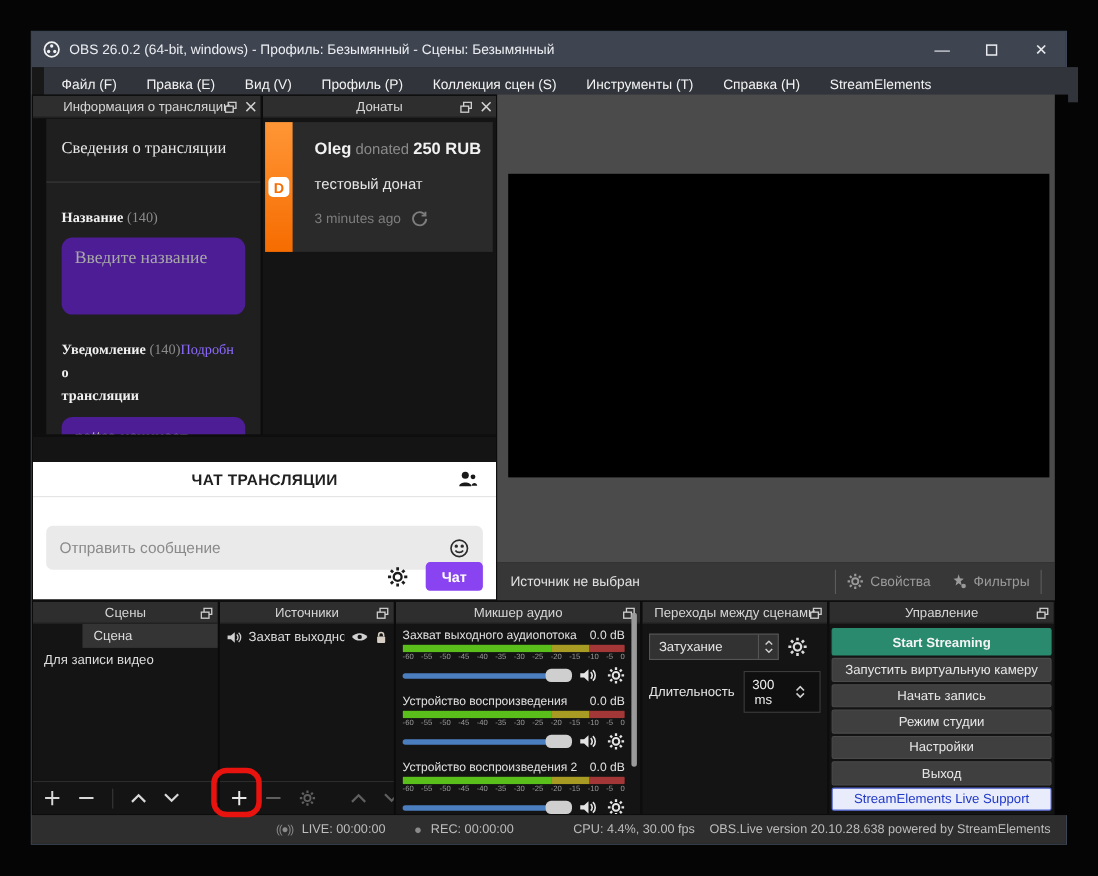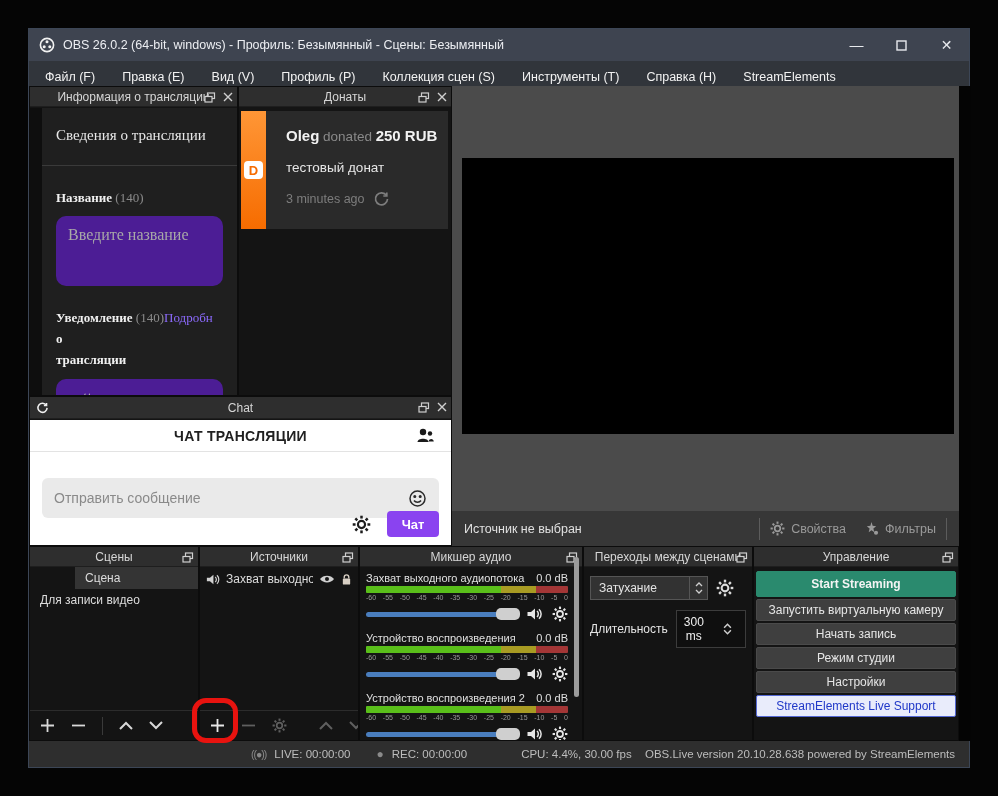--- a/index.html
+++ b/index.html
@@ -9,21 +9,21 @@
             background:#181818; border:1px solid #3c4656; }
 
   
   .titlebar { position:absolute; left:0; top:0; width:100%; height:32px; background:#3e4450;
               display:flex; align-items:center; padding-left:10px; color:#eceef2; font-size:12.5px; }
   .obs-logo { margin-right:8px; display:flex; }
   .win-controls { position:absolute; right:0; top:0; height:32px; display:flex; }
   .win-btn { width:45px; height:32px; display:flex; align-items:center; justify-content:center; color:#e8eaee; font-size:14px; }
 
   
-  .menubar { position:absolute; left:0; top:32px; width:100%; height:25px; background:#31353b;
+  .menubar { position:absolute; left:11px; top:32px; width:100%; height:25px; background:#31353b;
              display:flex; align-items:center; gap:27px; padding:16px 16px; color:#f2f2f2; font-size:12.5px; }
   .menu-item { white-space:nowrap; }
 
   
   .dock { position:absolute; background:#141414; border:1px solid #0c0c0c; overflow:hidden; }
   .dock-titlebar { position:relative; height:20px; background:#2e2e2e; border-bottom:1px solid #1e1e1e;
                    display:flex; align-items:center; justify-content:center;
                    color:#d6d6d6; font-size:12px; }
   .dock-title-icons { position:absolute; right:4px; top:0; height:20px; display:flex; align-items:center; gap:7px; color:#cfcfcf; }
   .dock-title-left { position:absolute; left:6px; top:0; height:20px; display:flex; align-items:center; color:#f0f0f0; }
@@ -249,42 +249,20 @@
                 <path d="M13.5 5.5 A6 6 0 1 0 14.5 9"></path>
                 <path d="M13.8 2.5 L13.8 6 L10.3 6" fill="none"></path>
               </svg>
             </span>
           </div>
         </div>
       </div>
     </div>
 
     <div class="dock" style="left:0; top:367px; width:423px; height:150px;">
-      <div class="dock-titlebar chat-titlebar">
-        <span class="dock-title-left">
-          <svg width="13" height="13" viewBox="0 0 17 17" fill="none" stroke="#f0f0f0" stroke-width="2">
-            <path d="M13.5 5.5 A6 6 0 1 0 14.5 9"></path>
-            <path d="M13.8 2.5 L13.8 6 L10.3 6"></path>
-          </svg>
-        </span>
-        <span>Chat</span>
-        <span class="dock-title-icons">
-          <span>
-            <svg width="12" height="11" viewBox="0 0 12 11">
-                <rect x="3.5" y="1" width="7" height="5.5" fill="none" stroke="#cfcfcf" stroke-width="1.2"></rect>
-                <rect x="1" y="4.5" width="7" height="5.5" fill="#2e2e2e" stroke="#cfcfcf" stroke-width="1.2"></rect>
-              </svg>
-          </span>
-          <span>
-            <svg width="10" height="10" viewBox="0 0 10 10">
-                <path d="M1 1 L9 9 M9 1 L1 9" stroke="#cfcfcf" stroke-width="1.4"></path>
-              </svg>
-          </span>
-        </span>
-      </div>
       <div class="chat-body">
         <div class="chat-header">
           <span>ЧАТ ТРАНСЛЯЦИИ</span>
           <span class="chat-header-icon">
             <svg width="20" height="17" viewBox="0 0 20 17" fill="#1a1a1a">
               <circle cx="8" cy="5" r="3.2"></circle>
               <path d="M2.5 15 C2.5 10.5 13.5 10.5 13.5 15 Z"></path>
               <circle cx="15" cy="6.5" r="2.2"></circle>
               <path d="M13.5 14.5 C14.5 11 18.5 11.5 18.8 14.5 Z"></path>
             </svg>
@@ -718,20 +696,21 @@
               </svg>
           </span>
         </span>
       </div>
       <div class="ctl-content">
         <button class="ctl-btn primary">Start Streaming</button>
         <button class="ctl-btn">Запустить виртуальную камеру</button>
         <button class="ctl-btn">Начать запись</button>
         <button class="ctl-btn">Режим студии</button>
         <button class="ctl-btn">Настройки</button>
+        <button class="ctl-btn">Выход</button>
         <button class="ctl-btn se">StreamElements Live Support</button>
       </div>
     </div>
 
     <div class="statusbar">
       <span class="sb-live">
         <span class="sb-signal">((●))</span>
         <span>LIVE: 00:00:00</span>
       </span>
       <span class="sb-rec">

